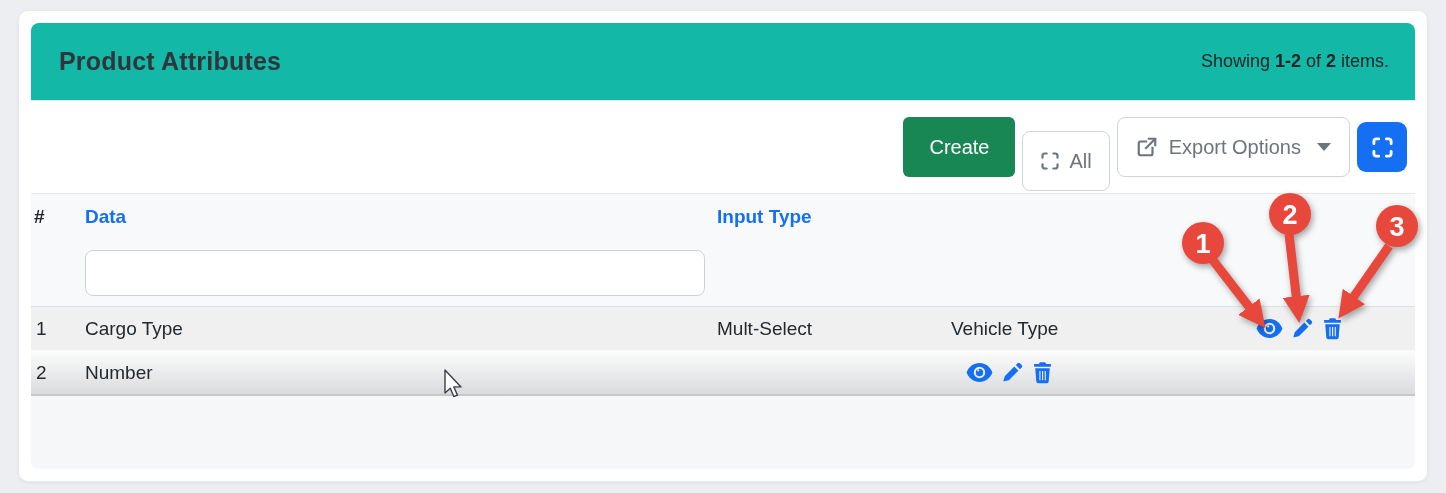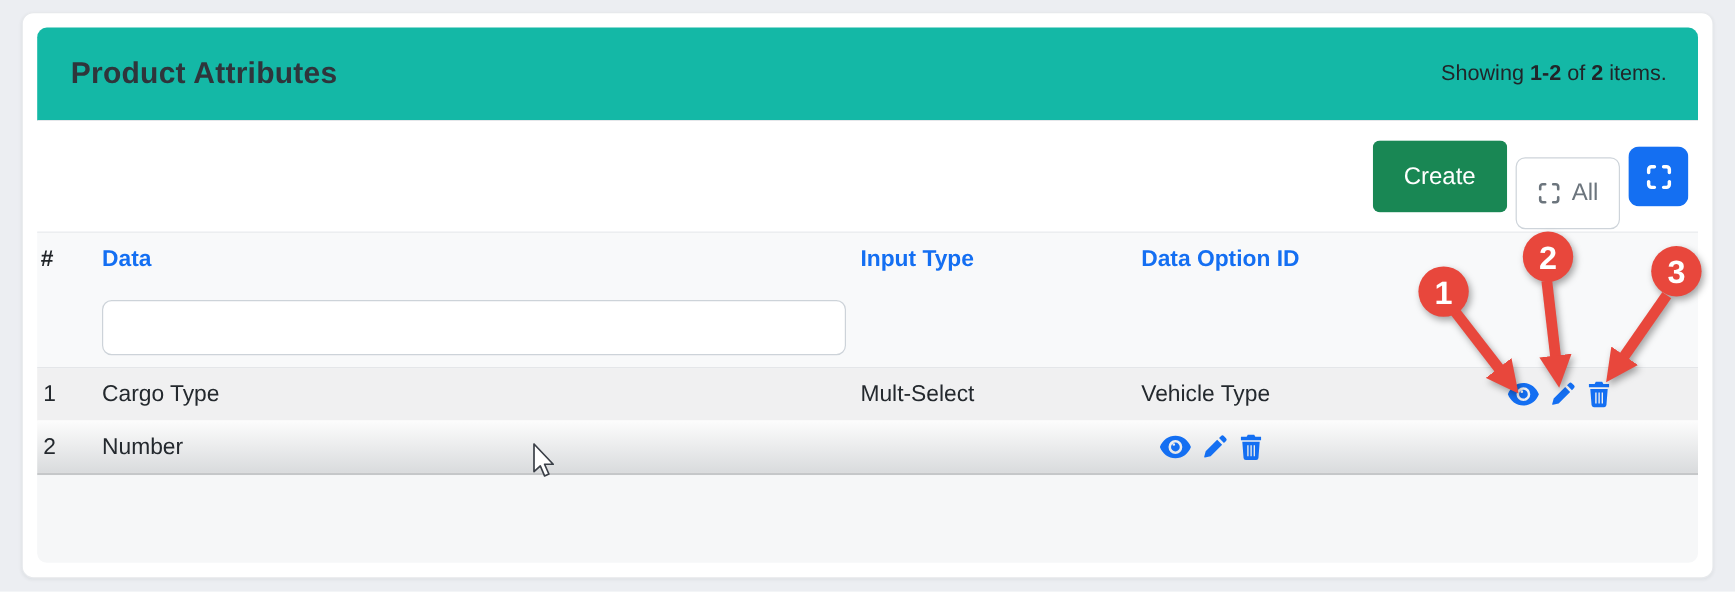--- a/index.html
+++ b/index.html
@@ -106,38 +106,48 @@
           <svg width="20" height="20" viewBox="0 0 24 24" fill="none" stroke="#6c757d" stroke-width="2.6" stroke-linecap="round" stroke-linejoin="round">
             <path d="M3 8V5.5A2.5 2.5 0 0 1 5.5 3H8"></path>
               <path d="M16 3h2.5A2.5 2.5 0 0 1 21 5.5V8"></path>
             <path d="M21 16v2.5a2.5 2.5 0 0 1-2.5 2.5H16"></path>
               <path d="M8 21H5.5A2.5 2.5 0 0 1 3 18.5V16"></path>
           </svg>
         </span>
         <span>All</span>
       </button>
 
+      <button class="btn btn-outline btn-export">
+        <span class="icon">
+          <svg width="22" height="22" viewBox="0 0 24 24" fill="none" stroke="#6c757d" stroke-width="2.4" stroke-linecap="square" stroke-linejoin="miter">
+            <path d="M18 13v6a2 2 0 0 1-2 2H5a2 2 0 0 1-2-2V8a2 2 0 0 1 2-2h6"></path>
+            <path d="M14 3h7v7"></path>
+              <path d="M11 13L20.5 3.5"></path>
+          </svg>
+        </span>
+        <span>Export Options</span>
+        <span class="caret-down"></span>
+      </button>
 
       <button class="btn btn-expand-blue">
         <span class="icon">
           <svg width="23" height="23" viewBox="0 0 24 24" fill="none" stroke="#ffffff" stroke-width="3" stroke-linecap="round" stroke-linejoin="round">
             <path d="M3 8V5.5A2.5 2.5 0 0 1 5.5 3H8"></path>
               <path d="M16 3h2.5A2.5 2.5 0 0 1 21 5.5V8"></path>
             <path d="M21 16v2.5a2.5 2.5 0 0 1-2.5 2.5H16"></path>
               <path d="M8 21H5.5A2.5 2.5 0 0 1 3 18.5V16"></path>
           </svg>
         </span>
       </button>
     </div>
 
     <div class="thead cols">
       <div class="hash">#</div>
       <div class="col-label">Data</div>
       <div class="col-label">Input Type</div>
-      <div class="col-label">Data Option ID</div>
       <div></div>
     </div>
 
     <div class="tfilter cols">
       <div></div>
       <input class="filter-input" type="text" value="" style="">
     </div>
 
     <div class="trow row-1 cols">
       <div class="num">1</div>

